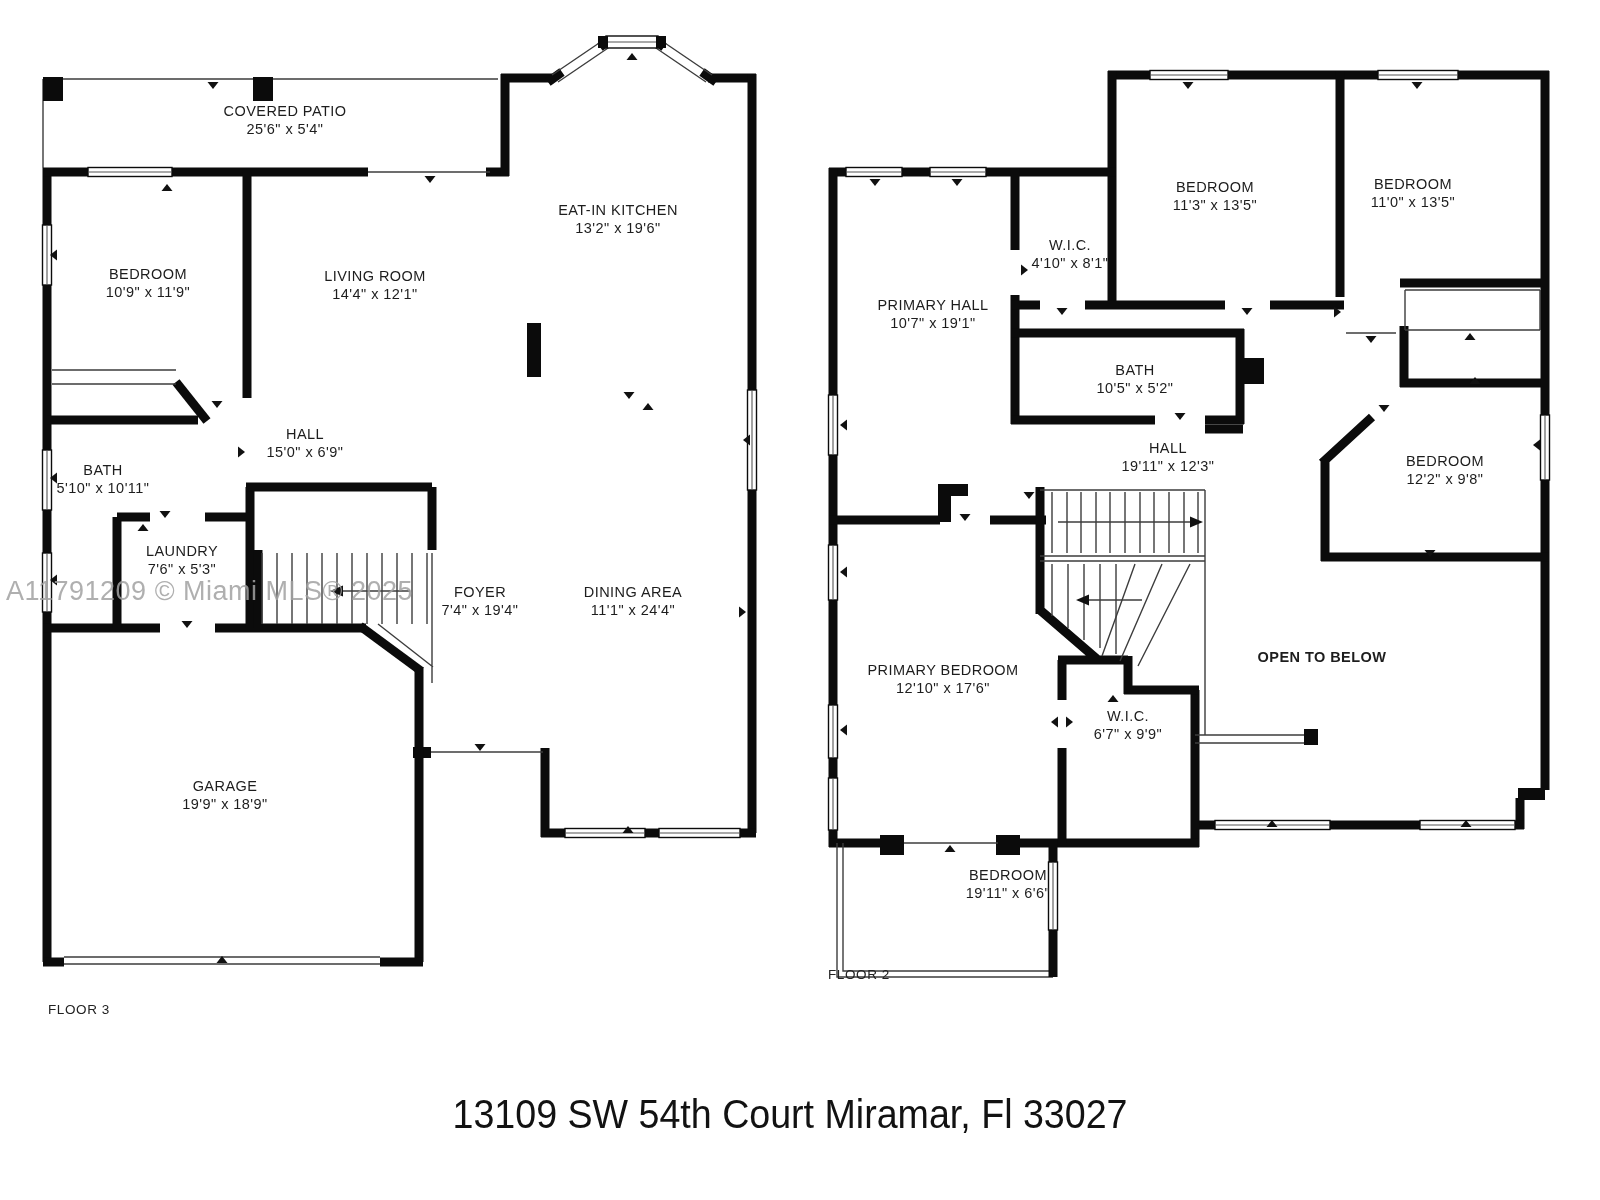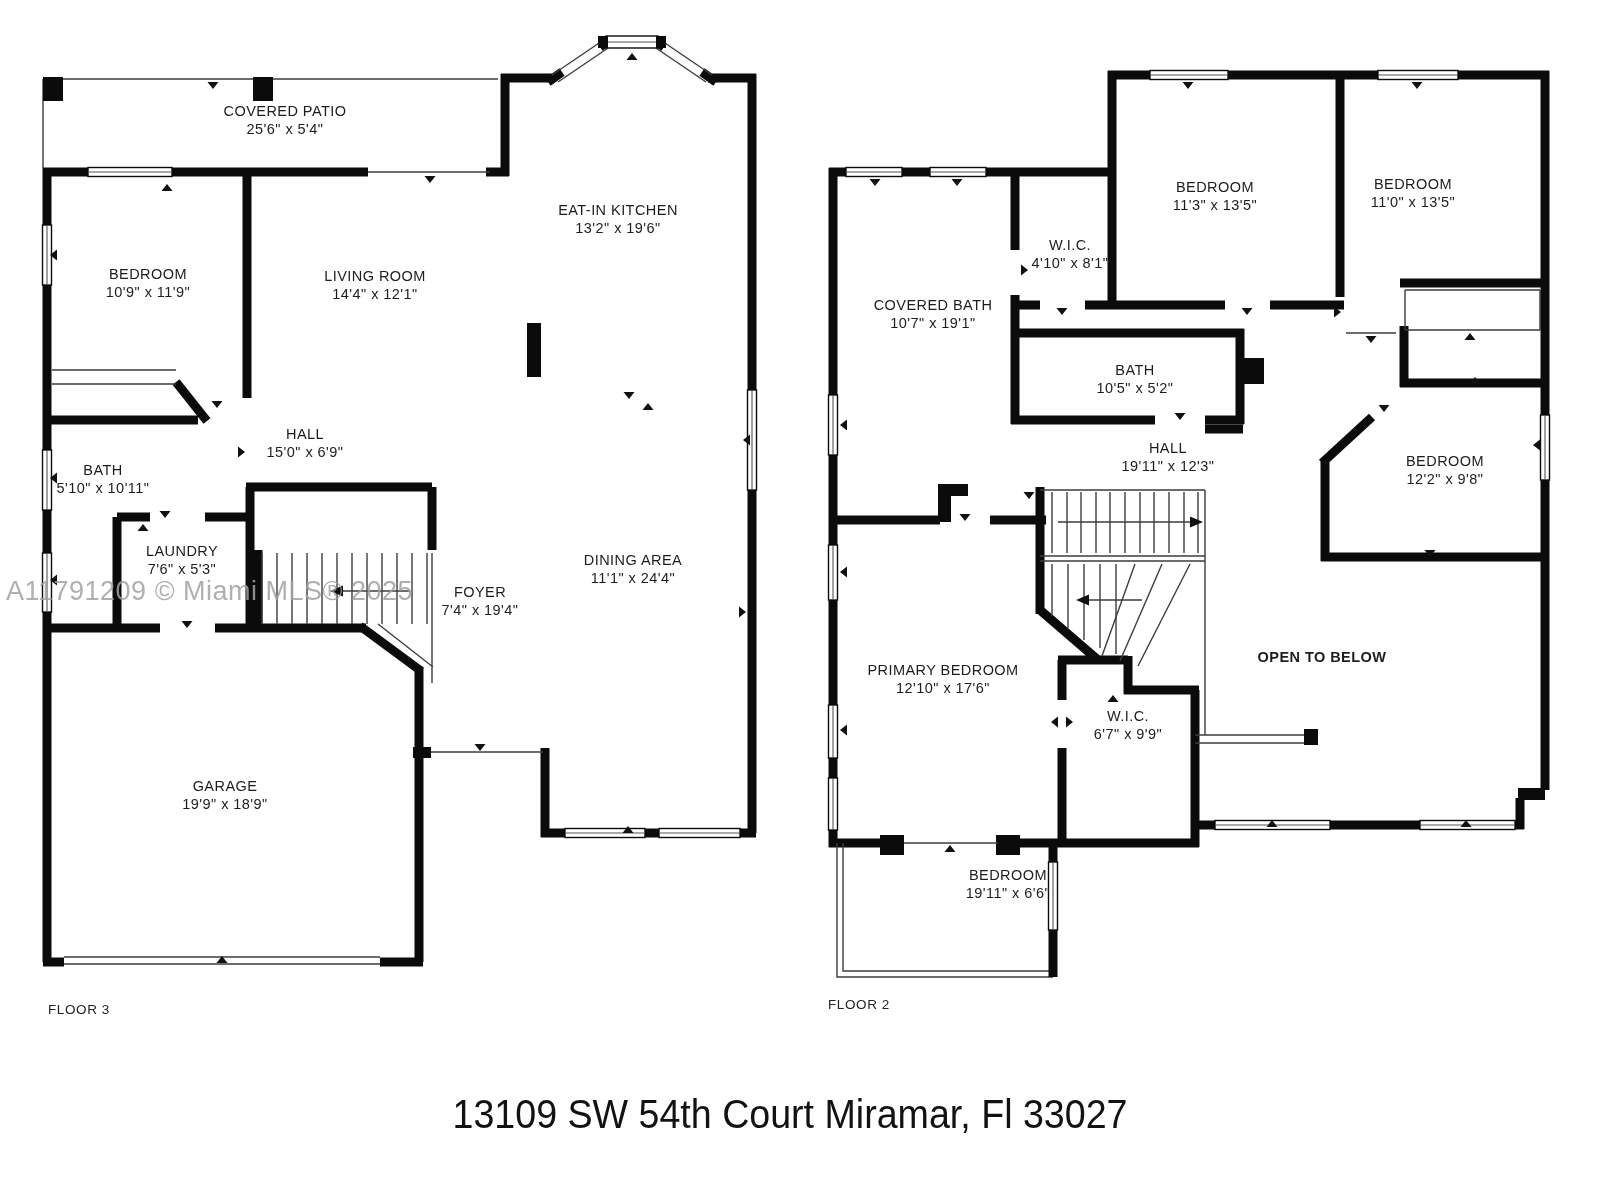--- a/index.html
+++ b/index.html
@@ -248,21 +248,21 @@
     <div>5'10" x 10'11"</div>
   </div>
   <div class="rlabel" style="left:182px;top:543px;">
     <div>LAUNDRY</div>
     <div>7'6" x 5'3"</div>
   </div>
   <div class="rlabel" style="left:480px;top:584px;">
     <div>FOYER</div>
     <div>7'4" x 19'4"</div>
   </div>
-  <div class="rlabel" style="left:633px;top:552px;">
+  <div class="rlabel" style="left:633px;top:584px;">
     <div>DINING AREA</div>
     <div>11'1" x 24'4"</div>
   </div>
   <div class="rlabel" style="left:225px;top:778px;">
     <div>GARAGE</div>
     <div>19'9" x 18'9"</div>
   </div>
 
   <div class="rlabel" style="left:1215px;top:179px;">
     <div>BEDROOM</div>
@@ -270,21 +270,21 @@
   </div>
   <div class="rlabel" style="left:1413px;top:176px;">
     <div>BEDROOM</div>
     <div>11'0" x 13'5"</div>
   </div>
   <div class="rlabel" style="left:1070px;top:237px;">
     <div>W.I.C.</div>
     <div>4'10" x 8'1"</div>
   </div>
   <div class="rlabel" style="left:933px;top:297px;">
-    <div>COVERED BATH</div>
+    <div>PRIMARY HALL</div>
     <div>10'7" x 19'1"</div>
   </div>
   <div class="rlabel" style="left:1135px;top:362px;">
     <div>BATH</div>
     <div>10'5" x 5'2"</div>
   </div>
   <div class="rlabel" style="left:1168px;top:440px;">
     <div>HALL</div>
     <div>19'11" x 12'3"</div>
   </div>
@@ -302,16 +302,16 @@
   </div>
   <div class="rlabel" style="left:1322px;top:649px;font-weight:bold;">
     <div>OPEN TO BELOW</div>
   </div>
   <div class="rlabel" style="left:1008px;top:867px;">
     <div>BEDROOM</div>
     <div>19'11" x 6'6"</div>
   </div>
 
   <div class="caption" style="left:48px;top:1002px;">FLOOR 3</div>
-  <div class="caption" style="left:828px;top:997px;">FLOOR 2</div>
+  <div class="caption" style="left:828px;top:967px;">FLOOR 2</div>
   <div class="watermark" style="left:6px;top:576px;text-align:center;">A11791209 © Miami MLS® 2025</div>
   <div class="address">13109 SW 54th Court Miramar, Fl 33027</div>
 </div>
 
 </body></html>

